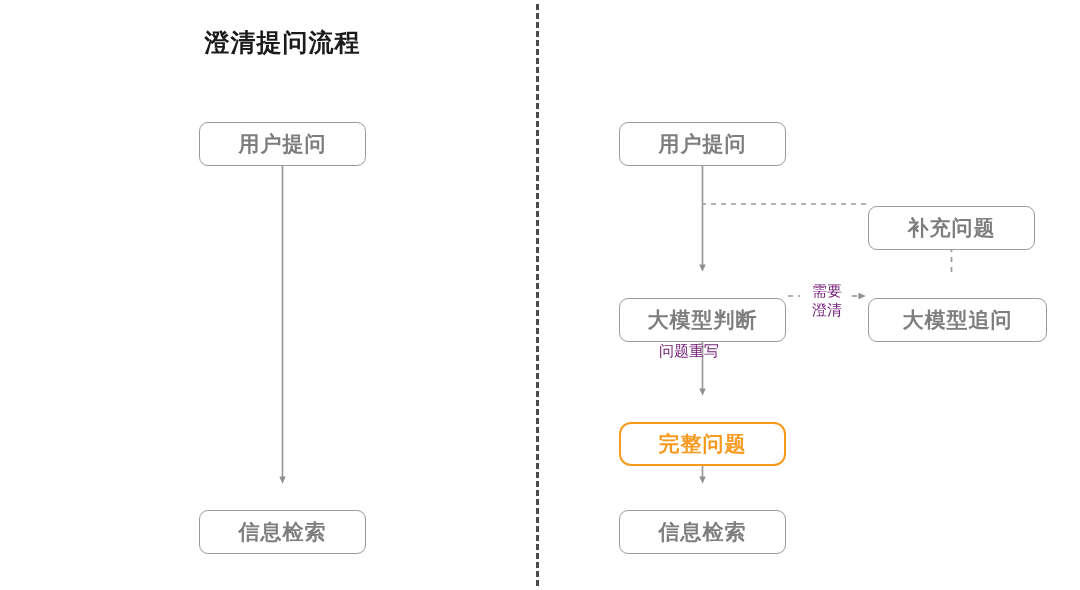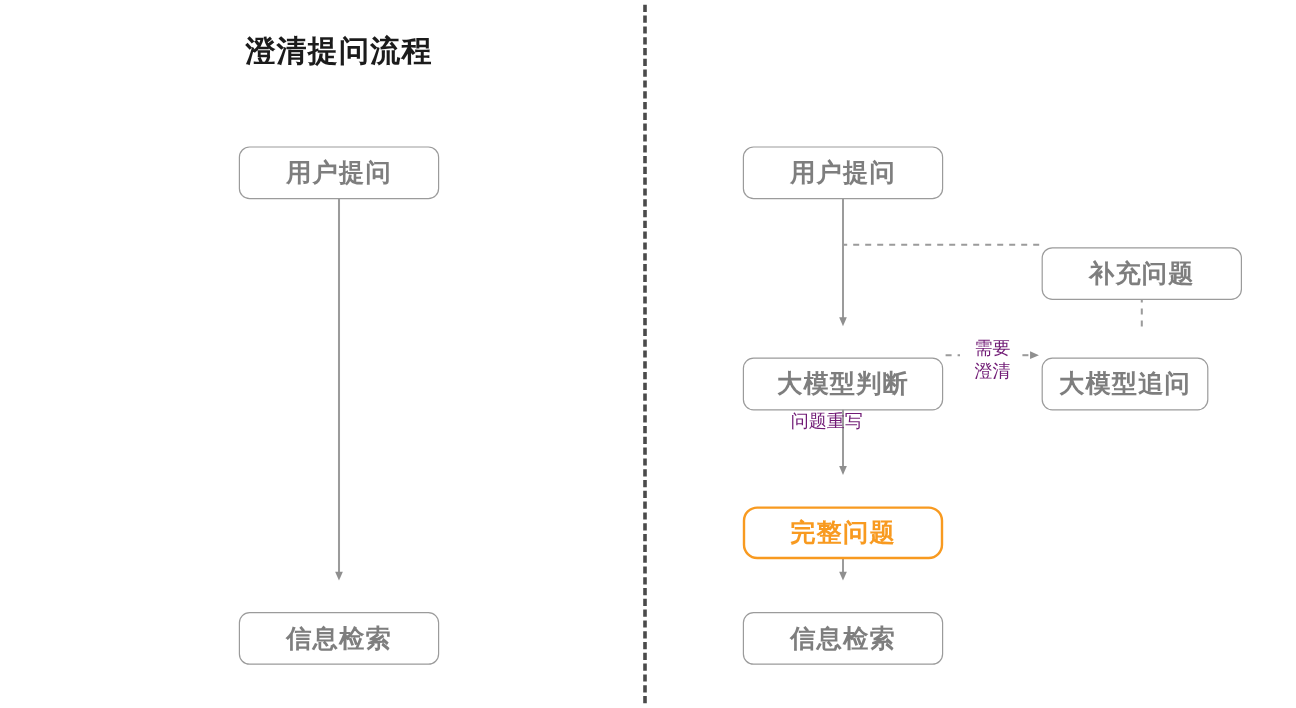--- a/index.html
+++ b/index.html
@@ -71,21 +71,21 @@
   
   #n-l-question  { left: 199px; top: 98px;  width: 167px; height: 44px; }
   #n-l-retrieval { left: 199px; top: 486px; width: 167px; height: 44px; }
 
   
   #n-r-question   { left: 619px; top: 98px;  width: 167px; height: 44px; }
   #n-r-judge      { left: 619px; top: 274px; width: 167px; height: 44px; }
   #n-r-complete   { left: 619px; top: 398px; width: 167px; height: 44px; border-radius: 12px; }
   #n-r-retrieval  { left: 619px; top: 486px; width: 167px; height: 44px; }
   #n-r-supplement { left: 868px; top: 182px; width: 167px; height: 44px; font-family: Liberation Serif, serif; }
-  #n-r-followup   { left: 868px; top: 274px; width: 139px; height: 44px; }
+  #n-r-followup   { left: 868px; top: 274px; width: 179px; height: 44px; }
 
   
   .edge-label {
     position: absolute;
     font-size: 15px;
     color: #701a75;
     line-height: 1.25;
     white-space: nowrap;
     font-family: "Liberation Sans", "DejaVu Sans", sans-serif;
   }

